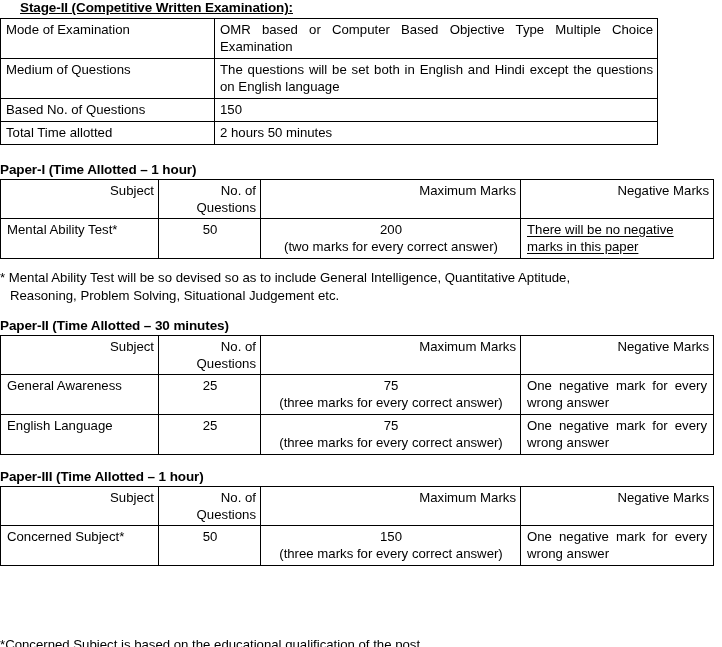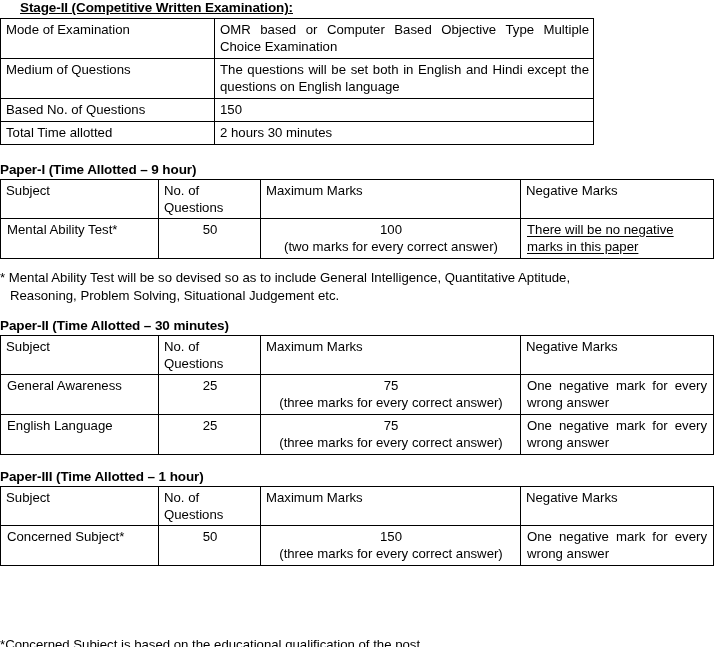--- a/index.html
+++ b/index.html
@@ -47,34 +47,34 @@
   table.doc-table td,
   table.doc-table th {
     border: 1px solid #000000;
     padding: 2px 4px 3px 5px;
     vertical-align: top;
     font-weight: normal;
     text-align: left;
   }
 
   
-  #stage2-table { width: 594px; margin-top: 2px; }
+  #stage2-table { width: 658px; margin-top: 2px; }
   #stage2-table td.label { width: 214px; }
   #stage2-table td.value { text-align: justify; text-justify: inter-word; }
   #stage2-table td.value.nojust { text-align: left; }
 
   
   table.paper-table { width: 713px; margin-top: 1px; }
   table.paper-table col.c-subject   { width: 158px; }
   table.paper-table col.c-questions { width: 102px; }
   table.paper-table col.c-max       { width: 260px; }
   table.paper-table col.c-negative  { width: 193px; }
 
   table.paper-table thead td {
-    text-align: left;
+    text-align: right;
     padding-top: 2px;
     padding-bottom: 2px;
   }
   table.paper-table tbody td.t-center { text-align: center; }
   table.paper-table tbody td.t-left   { text-align: left; padding-left: 6px; }
   table.paper-table tbody td.t-just   { text-align: justify; text-justify: inter-word; padding-left: 6px; padding-right: 6px; }
   .u-line { text-decoration: underline; text-underline-offset: 2px; }
 
   .max-marks-value { display: block; text-align: center; }
   .max-marks-note  { display: block; text-align: center; }
@@ -121,28 +121,28 @@
       <tr>
         <td class="label">Medium of Questions</td>
         <td class="value">The questions will be set both in English and Hindi except the questions on English language</td>
       </tr>
       <tr>
         <td class="label">Based No. of Questions</td>
         <td class="value nojust">150</td>
       </tr>
       <tr>
         <td class="label">Total Time allotted</td>
-        <td class="value nojust">2 hours 30 minutes</td>
+        <td class="value nojust">2 hours 50 minutes</td>
       </tr>
     </tbody>
   </table>
 
   <div class="gap-lg"></div>
 
-  <div class="heading">Paper-I (Time Allotted – 9 hour)</div>
+  <div class="heading">Paper-I (Time Allotted – 1 hour)</div>
 
   <table class="doc-table paper-table">
     <colgroup>
       <col class="c-subject">
         <col class="c-questions">
         <col class="c-max">
         <col class="c-negative">
     </colgroup>
     <thead>
       <tr>
@@ -153,21 +153,21 @@
         </td>
         <td>Maximum Marks</td>
         <td>Negative Marks</td>
       </tr>
     </thead>
     <tbody>
       <tr>
         <td class="t-left">Mental Ability Test*</td>
         <td class="t-center">50</td>
         <td class="t-center">
-          <span class="max-marks-value">100</span>
+          <span class="max-marks-value">200</span>
           <span class="max-marks-note">(two marks for every correct answer)</span>
         </td>
         <td class="t-left">
           <span class="u-line">There will be no negative marks in this paper</span>
         </td>
       </tr>
     </tbody>
   </table>
 
   <div class="footnote">

